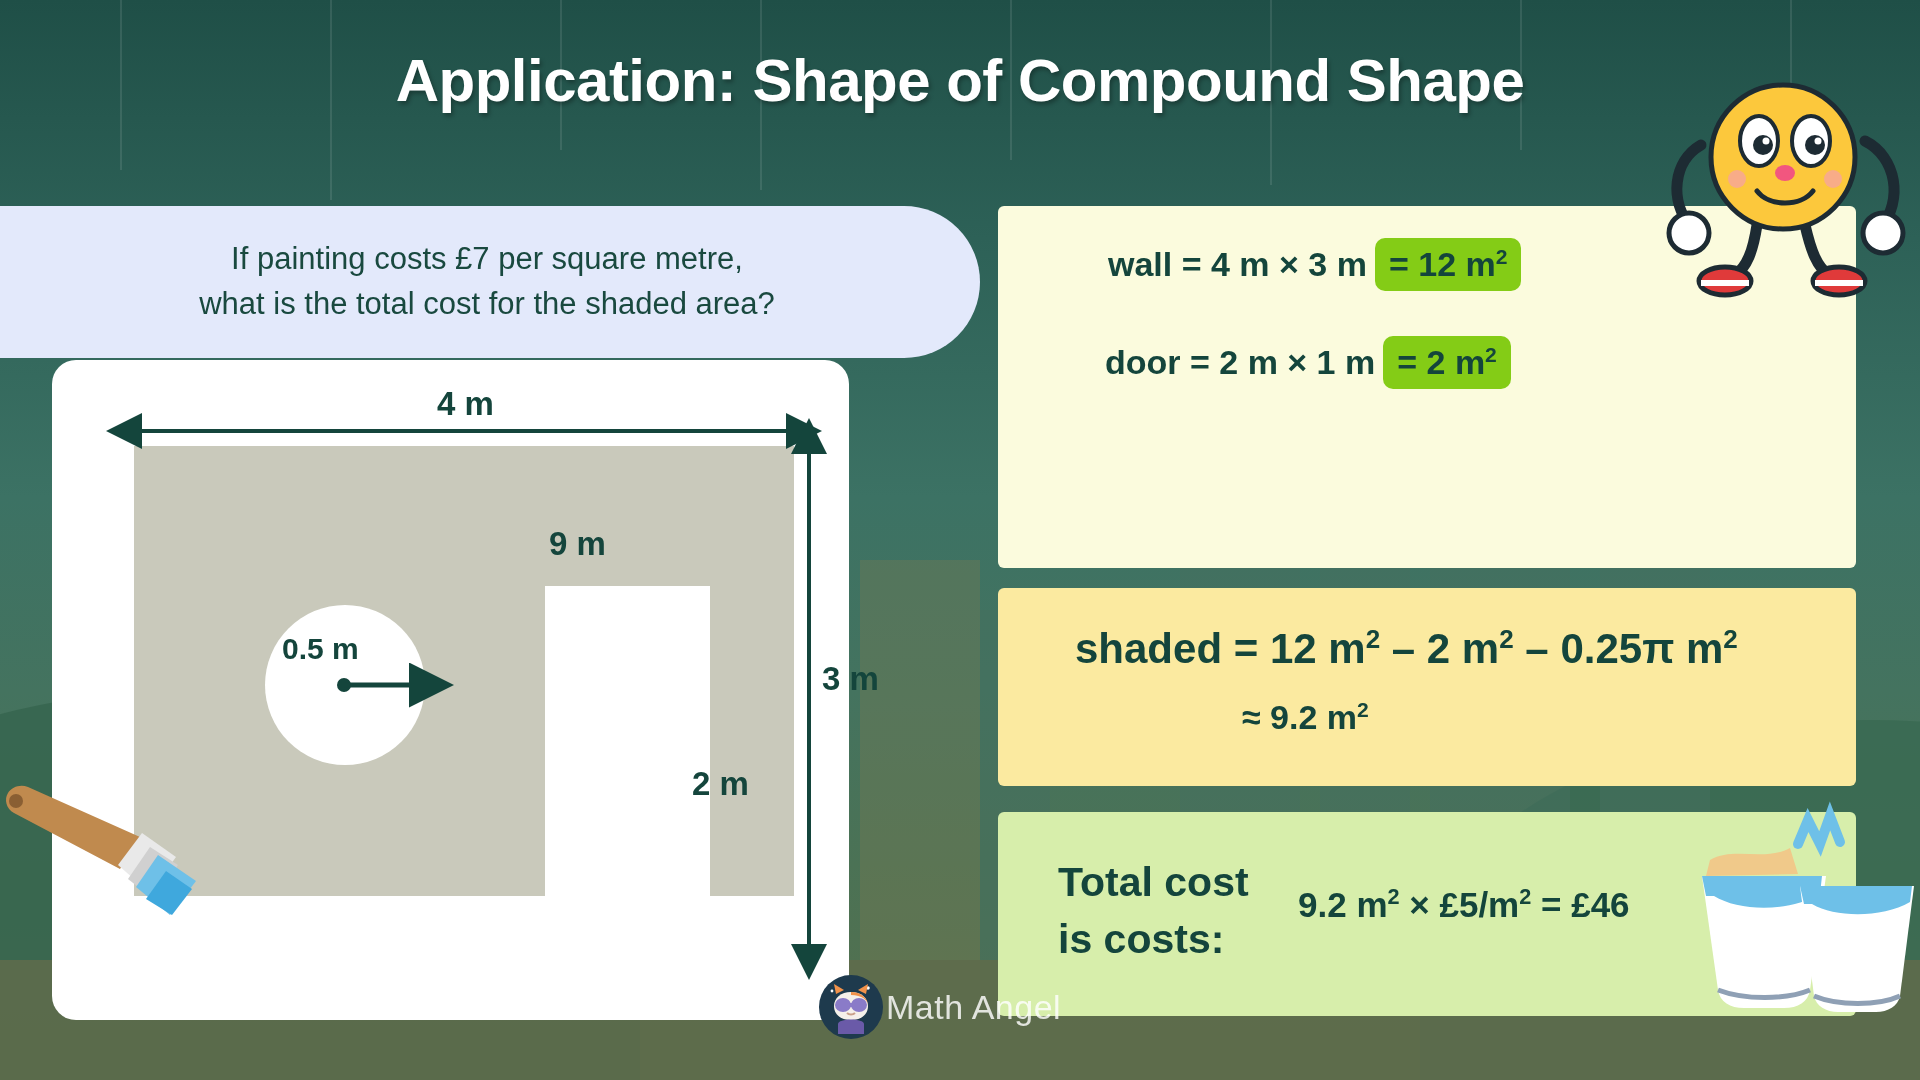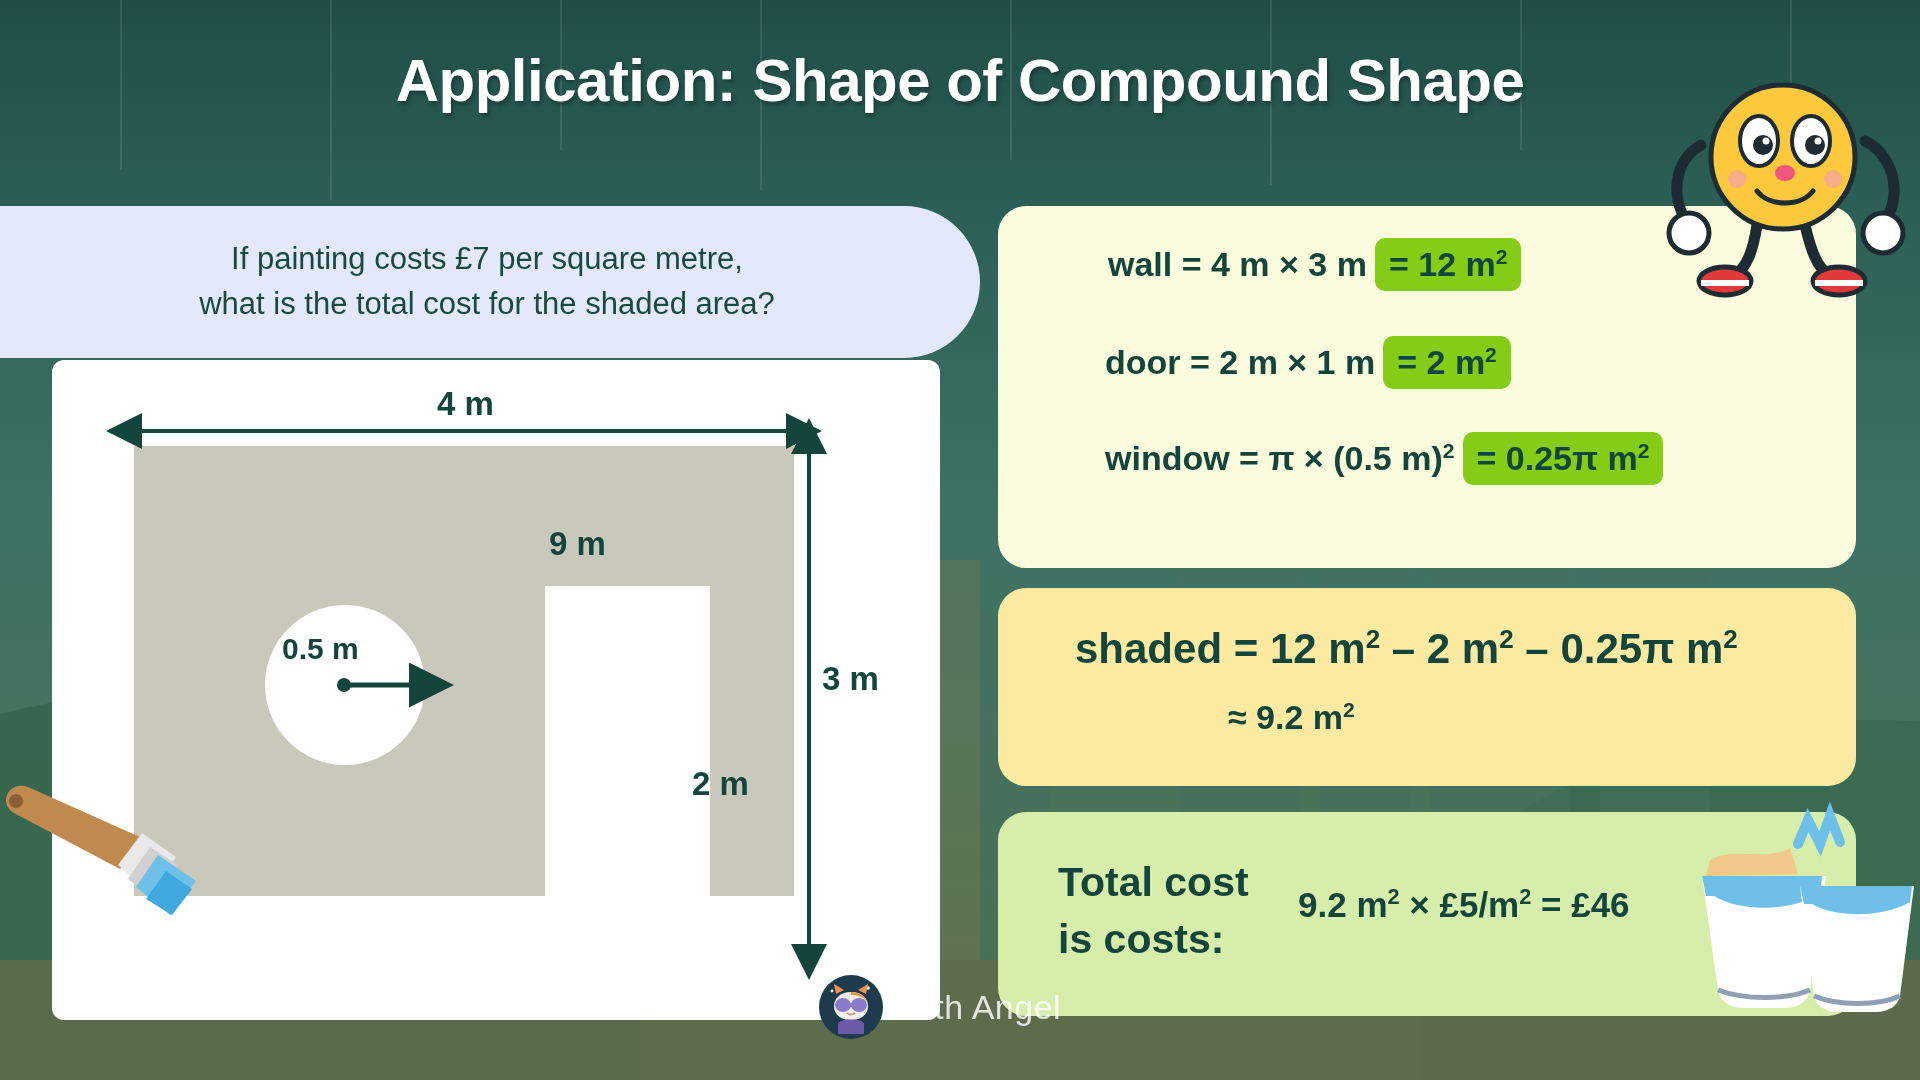--- a/index.html
+++ b/index.html
@@ -55,22 +55,22 @@
     display:flex; align-items:center; justify-content:center;
     z-index:15;
   }
   #question-bubble .qtext {
     text-align:center; color:#19493f; font-size:31px; line-height:1.45;
     padding-left:34px;
   }
 
   
   #diagram-card {
-    position:absolute; left:52px; top:360px; width:888px; height:660px;
-    background:#ffffff; border-radius:12px; z-index:14;
+    position:absolute; left:52px; top:360px; width:797px; height:660px;
+    background:#ffffff; border-radius:24px; z-index:14;
   }
   #diagram { position:absolute; inset:0; }
 
   .wall-rect {
     position:absolute; left:82px; top:86px; width:660px; height:450px;
     background:#c9c9bb;
   }
   .door-rect {
     position:absolute; left:493px; top:226px; width:165px; height:365px;
     background:#ffffff;
@@ -89,21 +89,21 @@
   .lbl-05m  { left:230px; top:272px; font-size:30px; }
   .lbl-3m   { left:770px; top:300px; }
   .lbl-2m   { left:640px; top:405px; }
 
   .arrow-svg { position:absolute; left:0; top:0; width:888px; height:660px; overflow:visible; }
 
   
   #brush { position:absolute; left:0px; top:765px; width:220px; height:150px; z-index:16; }
 
   
-  .rbox { position:absolute; border-radius:28px; z-index:14;padding-left:12px; }
+  .rbox { position:absolute; border-radius:6px; z-index:14;padding-left:12px; }
 
   #box-formulas {
     left:998px; top:206px; width:858px; height:362px;
     background:#fbfbdd;
   }
   .frow {
     position:absolute; display:flex; align-items:center;
     color:#14453c; font-size:34px; font-weight:bold; white-space:nowrap;
   }
   .frow .lead { }
@@ -117,21 +117,21 @@
 
   #box-shaded {
     left:998px; top:588px; width:858px; height:198px;
     background:#fbeaa0;
   }
   #box-shaded .line1 {
     position:absolute; left:77px; top:36px;
     color:#14453c; font-size:42px; font-weight:bold; white-space:nowrap;
   }
   #box-shaded .line2 {
-    position:absolute; left:230px; top:110px;
+    position:absolute; left:244px; top:110px;
     color:#14453c; font-size:34px; font-weight:bold; white-space:nowrap;
   }
 
   #box-total {
     left:998px; top:812px; width:858px; height:204px;
     background:#d7eeab;
   }
   #box-total .tlabel {
     position:absolute; left:60px; top:42px;
     color:#14453c; font-size:41px; font-weight:bold; line-height:1.4;
@@ -240,24 +240,20 @@
 </svg>
 
 <div class="rbox" id="box-formulas">
   <div class="frow r-wall">
     <span class="lead">wall  =  4 m × 3 m</span>
     <span class="hl">=  12 m<sup>2</sup></span>
   </div>
   <div class="frow r-door">
     <span class="lead">door =  2 m × 1 m</span>
     <span class="hl">=  2 m<sup>2</sup></span>
-  </div>
-  <div class="frow r-window">
-    <span class="lead">window  =  π × (0.5 m)<sup>2</sup></span>
-    <span class="hl">=  0.25π m<sup>2</sup></span>
   </div>
 </div>
 
 <div class="rbox" id="box-shaded">
   <div class="line1">shaded  =  12 m<sup>2</sup> – 2 m<sup>2</sup> – 0.25π m<sup>2</sup></div>
   <div class="line2">≈  9.2 m<sup>2</sup></div>
 </div>
 
 <div class="rbox" id="box-total">
   <div class="tlabel">

